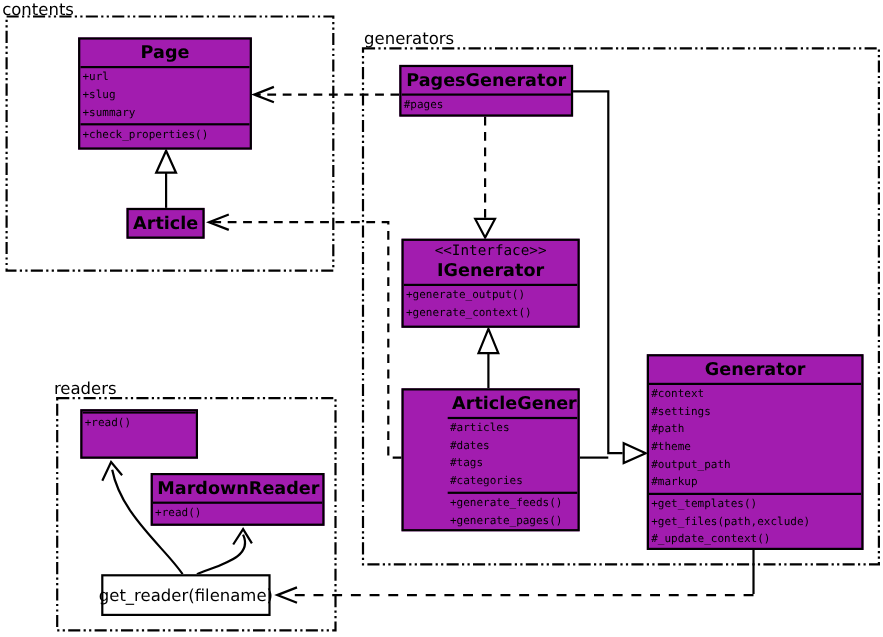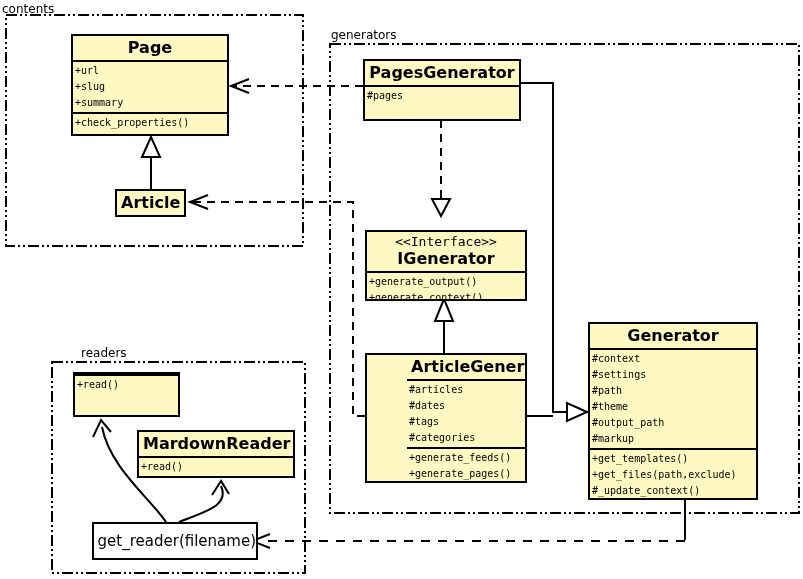--- a/index.html
+++ b/index.html
@@ -2,25 +2,25 @@
 <html><head>
 <meta charset="utf-8">
 <style>
   html,body{margin:0;padding:0;background:#fff;}
   .canvas{
     position:relative;width:803px;height:579px;background:#ffffff;
     font-family:"DejaVu Sans",sans-serif;color:#000;overflow:hidden;
   }
   svg.overlay{position:absolute;left:0;top:0;width:803px;height:579px;}
   .pkg-label{
-    position:absolute;font-size:12px;line-height:17px;
+    position:absolute;font-size:15px;line-height:17px;
     font-family:"DejaVu Sans",sans-serif;background:transparent;
   }
   .uml-class{
-    position:absolute;border:2px solid #000;background:#fef9c3;
+    position:absolute;border:2px solid #000;background:#a21caf;
     box-sizing:border-box;overflow:hidden;
   }
   .uml-title{
     font-weight:bold;font-size:16px;line-height:20px;text-align:center;
     padding:2px 4px;font-family:"DejaVu Sans",sans-serif;
   }
   .stereotype{
     font-family:"DejaVu Sans Mono",monospace;font-size:13px;line-height:15px;
     font-weight:normal;text-align:center;padding-top:2px;
   }
@@ -71,46 +71,46 @@
 
     <path d="M 166,522 C 150,498 110,468 102,427" fill="none" stroke="#000" stroke-width="2"></path>
     <polyline points="93,437 101,420 111,432" fill="none" stroke="#000" stroke-width="2"></polyline>
 
     <path d="M 179,522 C 204,512 230,506 221,486" fill="none" stroke="#000" stroke-width="2"></path>
     <polyline points="212,495 221,481 229,494" fill="none" stroke="#000" stroke-width="2"></polyline>
   </svg>
 
   <div class="pkg-label" style="left:2px;top:1px;">contents</div>
   <div class="pkg-label" style="left:331px;top:27px;text-align:right;">generators</div>
-  <div class="pkg-label" style="left:49px;top:345px;margin-left:32px;">readers</div>
+  <div class="pkg-label" style="left:49px;top:345px;">readers</div>
 
   <div class="uml-class" style="left:71px;top:34px;width:158px;height:102px;">
     <div class="uml-title">Page</div>
     <div class="uml-rows sep">
       <div>+url</div>
       <div>+slug</div>
       <div>+summary</div>
     </div>
     <div class="uml-rows sep">
       <div>+check_properties()</div>
     </div>
   </div>
 
   <div class="uml-class" style="left:115px;top:189px;width:71px;height:28px;">
     <div class="uml-title">Article</div>
   </div>
 
-  <div class="uml-class" style="left:363px;top:59px;width:158px;height:62px;">
+  <div class="uml-class" style="left:363px;top:59px;width:158px;height:47px;">
     <div class="uml-title">PagesGenerator</div>
     <div class="uml-rows sep">
       <div>#pages</div>
     </div>
   </div>
 
-  <div class="uml-class" style="left:365px;top:217px;width:162px;height:71px;margin-top:13px;">
+  <div class="uml-class" style="left:365px;top:217px;width:162px;height:81px;">
     <div class="uml-title" style="padding-top:0;">
       <div class="stereotype">&lt;&lt;Interface&gt;&gt;</div>
       <div>IGenerator</div>
     </div>
     <div class="uml-rows sep">
       <div>+generate_output()</div>
       <div>+generate_context()</div>
     </div>
   </div>
 
@@ -121,21 +121,21 @@
       <div>#dates</div>
       <div>#tags</div>
       <div>#categories</div>
     </div>
     <div class="uml-rows sep">
       <div>+generate_feeds()</div>
       <div>+generate_pages()</div>
     </div>
   </div>
 
-  <div class="uml-class" style="left:588px;top:322px;width:170px;height:178px;">
+  <div class="uml-class" style="left:588px;top:322px;width:197px;height:178px;">
     <div class="uml-title">Generator</div>
     <div class="uml-rows sep">
       <div>#context</div>
       <div>#settings</div>
       <div>#path</div>
       <div>#theme</div>
       <div>#output_path</div>
       <div>#markup</div>
     </div>
     <div class="uml-rows sep">
@@ -151,17 +151,17 @@
     </div>
   </div>
 
   <div class="uml-class" style="left:137px;top:430px;width:158px;height:48px;">
     <div class="uml-title">MardownReader</div>
     <div class="uml-rows sep">
       <div>+read()</div>
     </div>
   </div>
 
-  <div class="plain-box" style="left:92px;top:522px;width:166px;height:38px;justify-content:flex-end;">
+  <div class="plain-box" style="left:92px;top:522px;width:154px;height:38px;">
     <span>get_reader(filename)</span>
   </div>
 
 </div>
 
 </body></html>

